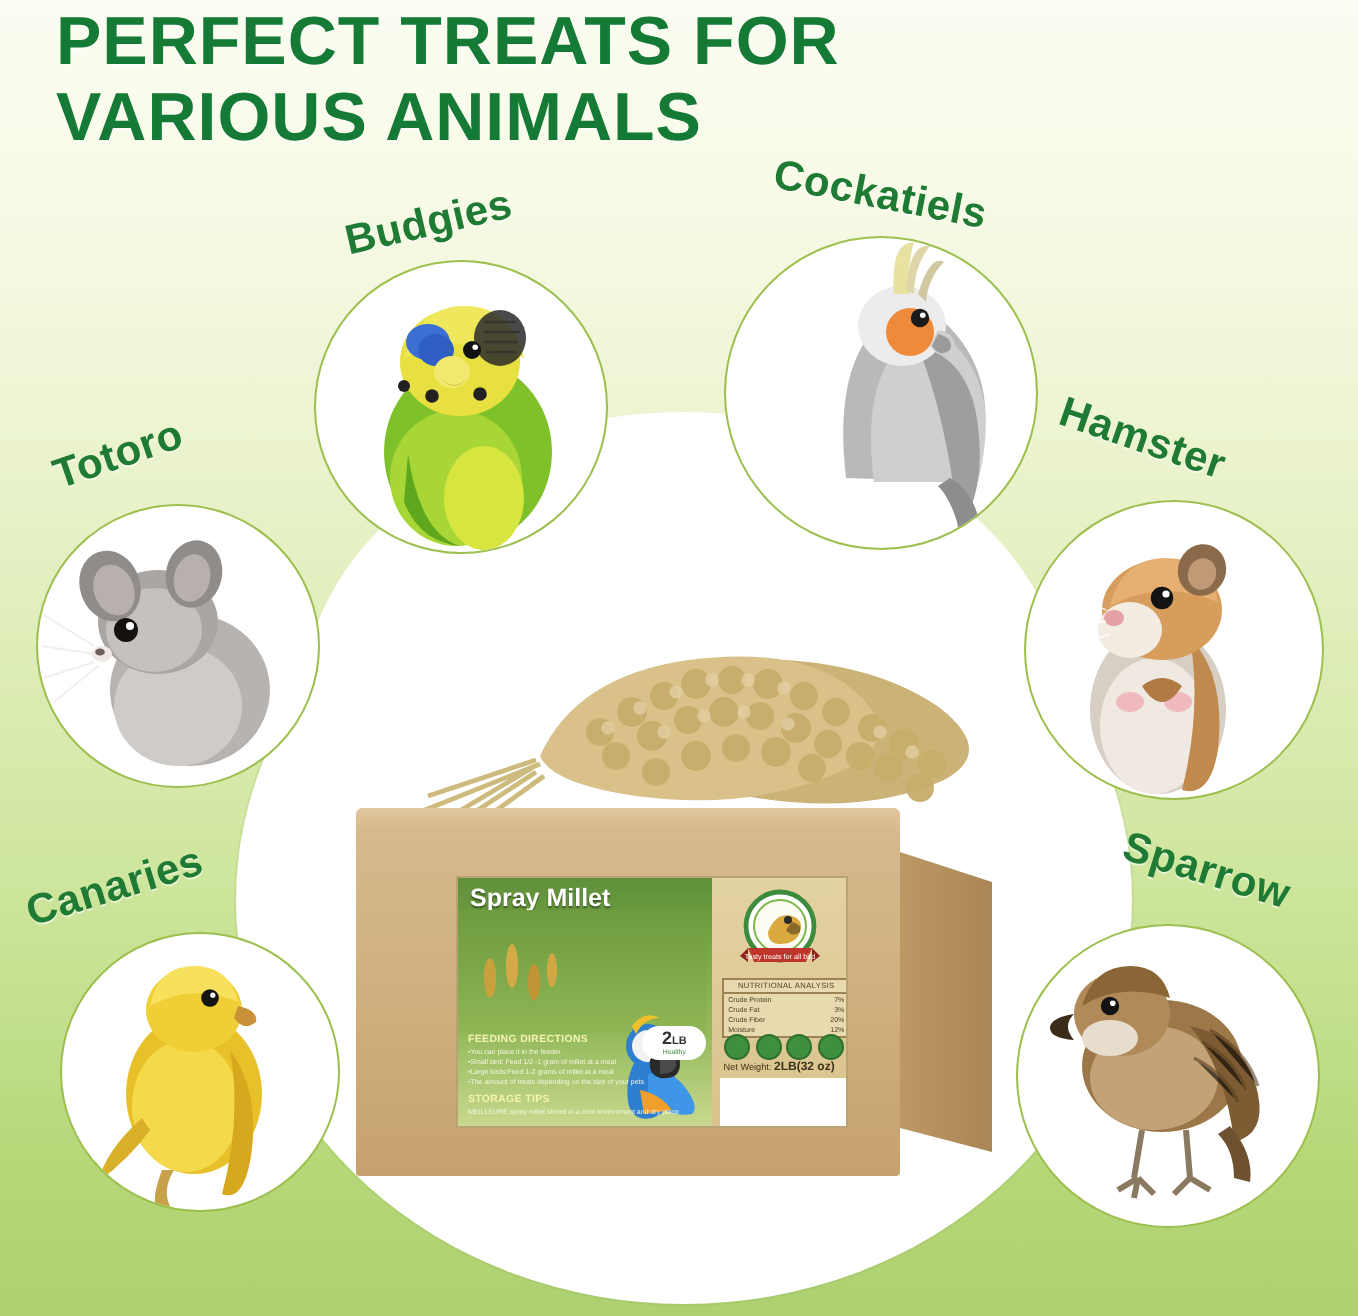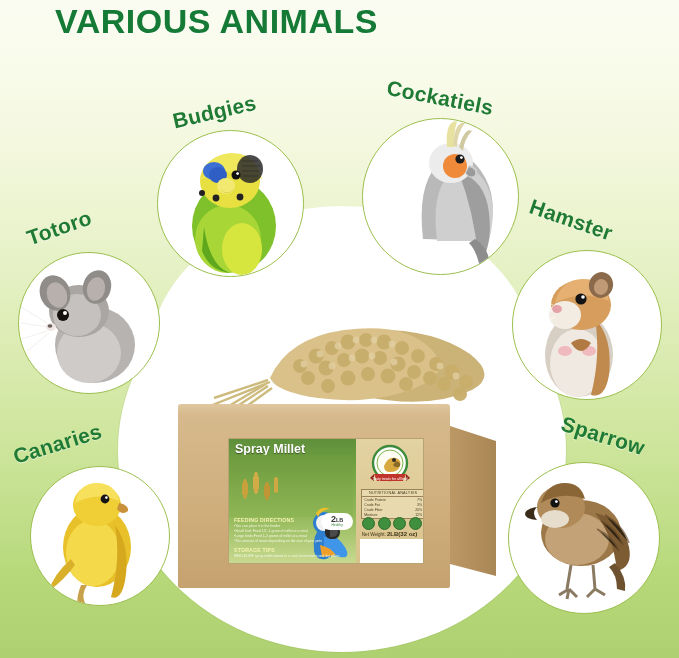--- a/index.html
+++ b/index.html
@@ -16,21 +16,21 @@
       #c2df8c 78%, #b6d878 88%, #aed070 100%);
   }
 
   
   .title{
     position:absolute;left:28px;top:2px;width:620px;
     font-size:34px;font-weight:bold;line-height:1.12;
     color:#157a35;letter-spacing:.5px;
     text-shadow:0 1px 0 rgba(255,255,255,.6);
   }
-  .title .l2{display:block;margin-left:27px;}
+  .title .l2{display:block;}
 
   
   .center-blob{
     position:absolute;left:118px;top:248px;width:448px;height:404px;
     background:#ffffff;border-radius:50%;
     box-shadow:0 0 0 1px rgba(120,150,70,.10);
   }
   .center-blob2{
     position:absolute;left:150px;top:206px;width:384px;height:300px;
     background:#ffffff;border-radius:50%;
@@ -139,20 +139,21 @@
 
   
   .millet{position:absolute;left:30px;top:-78px;width:300px;height:108px;}
 </style>
 </head>
 <body>
 
 <div id="stage">
 
   <div class="title">
+    <span>PERFECT TREATS FOR</span>
     <span class="l2">VARIOUS ANIMALS</span>
   </div>
 
   <div class="center-blob"></div>
   <div class="center-blob2"></div>
 
   <div class="lbl" style="left:172px;top:100px;transform:rotate(-13deg);">
     <span>Budgies</span>
   </div>
   <div class="circle" style="left:157px;top:130px;width:145px;height:145px;">

